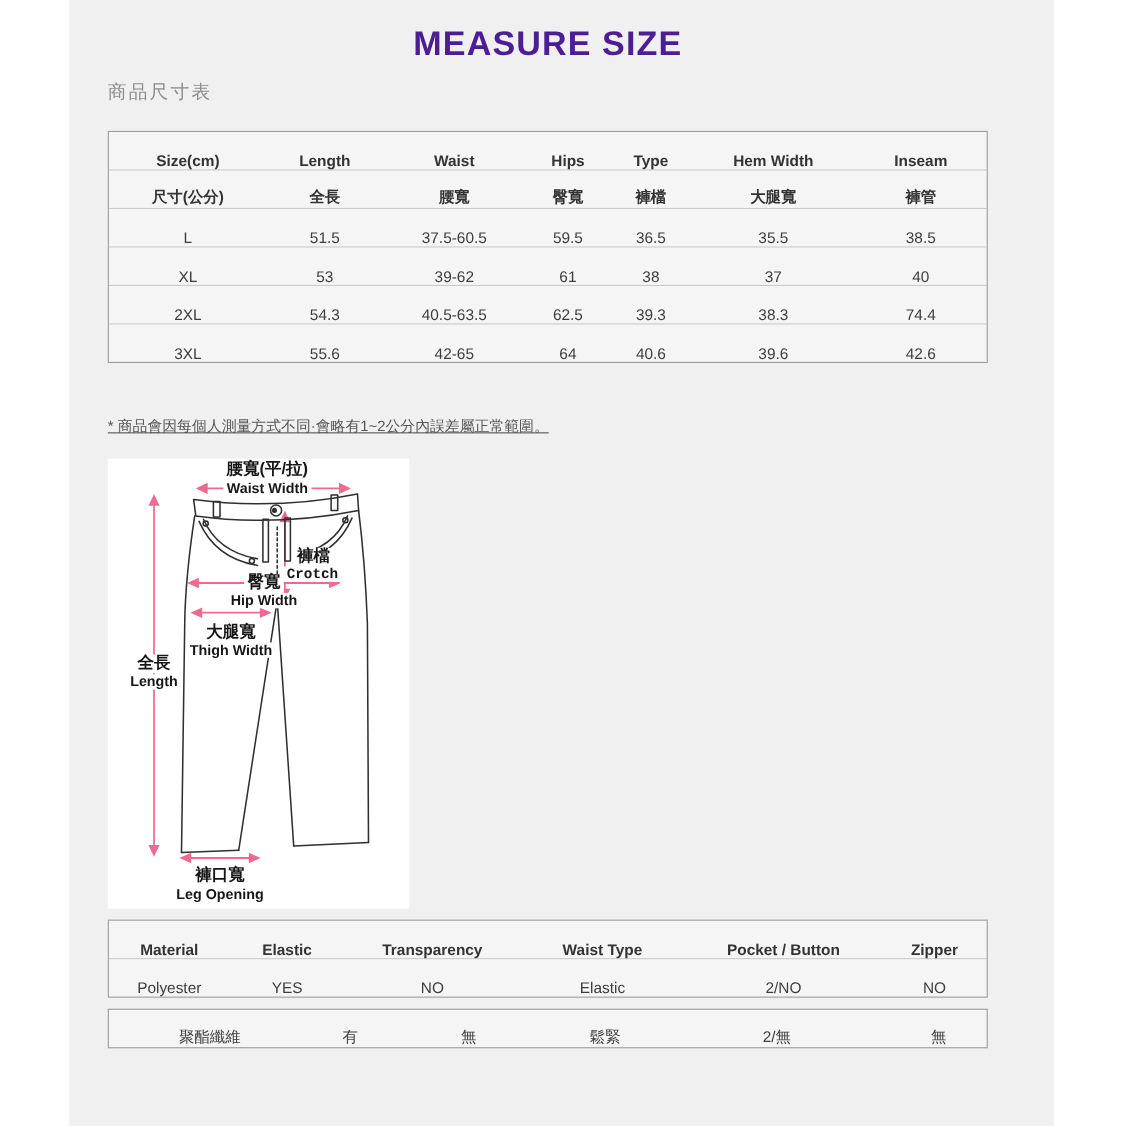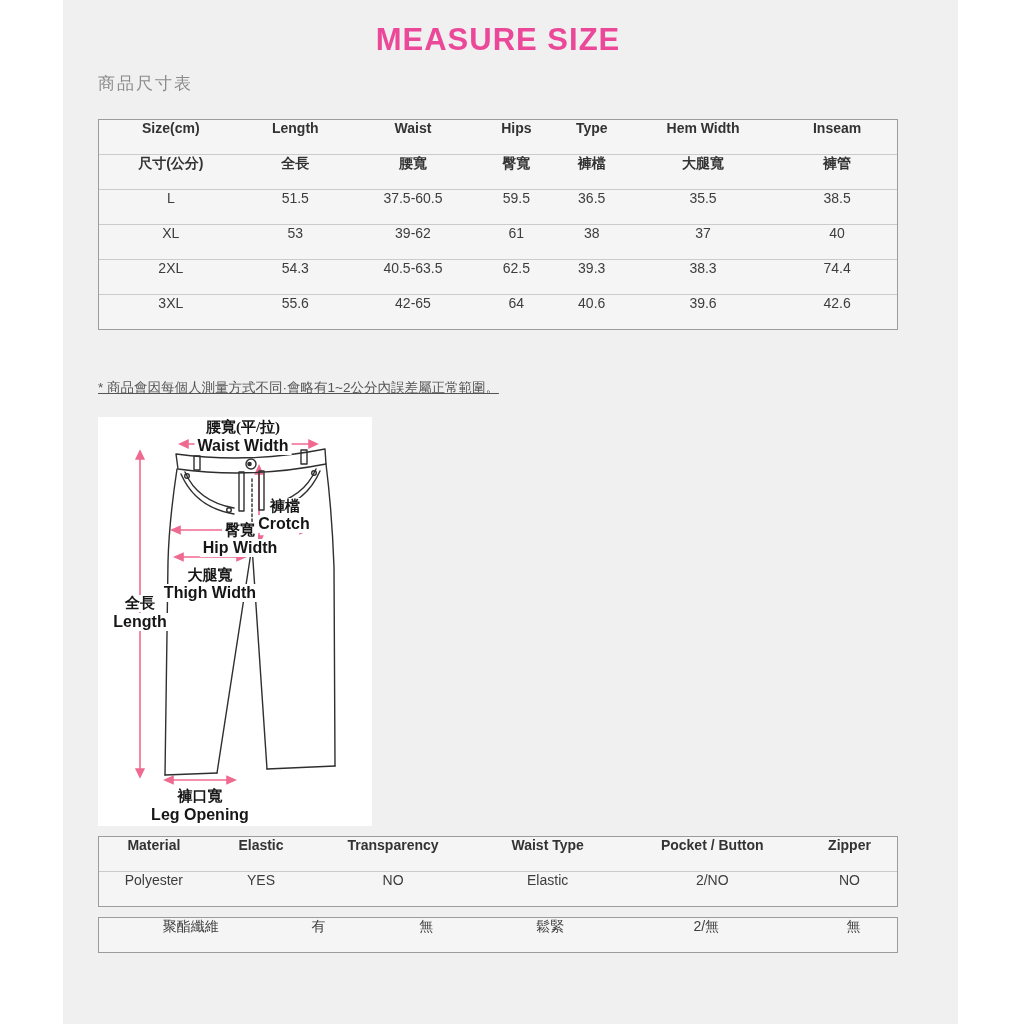--- a/index.html
+++ b/index.html
@@ -3,31 +3,31 @@
 <meta charset="utf-8">
 <style>
   html,body{margin:0;padding:0;}
   body{
     width:1024px;height:1024px;background:#ffffff;position:relative;
     font-family:"Liberation Sans","DejaVu Sans",sans-serif;overflow:hidden;
   }
   .band{position:absolute;left:63px;top:0;width:895px;height:1024px;background:#f0f0f0;}
   .page-title{
     position:absolute;left:98px;top:22px;width:800px;text-align:center;
-    font-size:31px;font-weight:700;color:#ec4899;letter-spacing:1px;
+    font-size:31px;font-weight:700;color:#4c1d95;letter-spacing:1px;
   }
   .page-subtitle{
     position:absolute;left:98px;top:72px;width:800px;
     font-size:17px;color:#8c8c8c;letter-spacing:2px;
   }
   .tbl{
     position:absolute;left:98px;width:800px;background:#f5f5f5;
     border:1px solid #9c9c9c;box-sizing:border-box;
   }
-  .trow{display:flex;align-items:flex-start;border-top:1px solid #cbcbcb;}
+  .trow{display:flex;align-items:flex-end;border-top:1px solid #cbcbcb;}
   .trow:first-child{border-top:none;}
   .trow.h35{height:34px;}
   .cell{text-align:center;font-size:14px;color:#3d3d3d;white-space:nowrap;}
   .cell.hd{font-weight:700;color:#333333;}
   
   .st-c0{width:18%}.st-c1{width:13.2%}.st-c2{width:16.3%}.st-c3{width:9.6%}
   .st-c4{width:9.3%}.st-c5{width:18.6%}.st-c6{width:15%}
   
   .me-c0{width:13.75%}.me-c1{width:13.1%}.me-c2{width:20%}
   .me-c3{width:18.75%}.me-c4{width:22.5%}.me-c5{width:11.9%}
@@ -41,21 +41,21 @@
   .diagram{
     position:absolute;left:98px;top:417px;width:274px;height:409px;
     background:#ffffff;
   }
   .diagram svg{position:absolute;left:0;top:0;}
   .dlabel{
     position:absolute;transform:translateX(-50%);background:#ffffff;
     padding:0 3px;font-weight:700;color:#161616;white-space:nowrap;line-height:1.1;
   }
   .dlabel.zh{font-size:15px;}
-  .dlabel.en{font-size:16px;}
+  .dlabel.en{font-size:13px;}
 </style>
 </head>
 <body>
 
 <div class="band"></div>
 
 <div class="page-title">MEASURE SIZE</div>
 <div class="page-subtitle">商品尺寸表</div>
 
 <div class="tbl" style="top:119px;">
@@ -159,24 +159,24 @@
       <path d="M83,57 C93,80 112,93 136,97"></path>
       <path d="M87,55 C96,76 114,87 136,91"></path>
       <circle cx="89" cy="59" r="2.3"></circle>
       <circle cx="131" cy="93" r="2.3"></circle>
       <path d="M222,54 C212,77 193,90 170,94"></path>
       <path d="M218,52 C209,73 192,84 170,88"></path>
       <circle cx="216" cy="56" r="2.3"></circle>
       <circle cx="175" cy="90" r="2.3"></circle>
     </g>
   </svg>
-  <div class="dlabel zh" style="left:145px;top:2px;font-family:Liberation Serif, serif;">腰寬(平/拉)</div>
+  <div class="dlabel zh" style="left:145px;top:2px;">腰寬(平/拉)</div>
   <div class="dlabel en" style="left:145px;top:20px;">Waist Width</div>
   <div class="dlabel zh" style="left:187px;top:81px;">褲檔</div>
-  <div class="dlabel en" style="left:186px;top:98px;">Crotch</div>
+  <div class="dlabel en" style="left:186px;top:98px;font-family:Liberation Mono, monospace;">Crotch</div>
   <div class="dlabel zh" style="left:142px;top:105px;">臀寬</div>
   <div class="dlabel en" style="left:142px;top:122px;">Hip Width</div>
   <div class="dlabel zh" style="left:112px;top:150px;">大腿寬</div>
   <div class="dlabel en" style="left:112px;top:167px;">Thigh Width</div>
   <div class="dlabel zh" style="left:42px;top:178px;">全長</div>
   <div class="dlabel en" style="left:42px;top:196px;">Length</div>
   <div class="dlabel zh" style="left:102px;top:371px;">褲口寬</div>
   <div class="dlabel en" style="left:102px;top:389px;">Leg Opening</div>
 </div>
 

